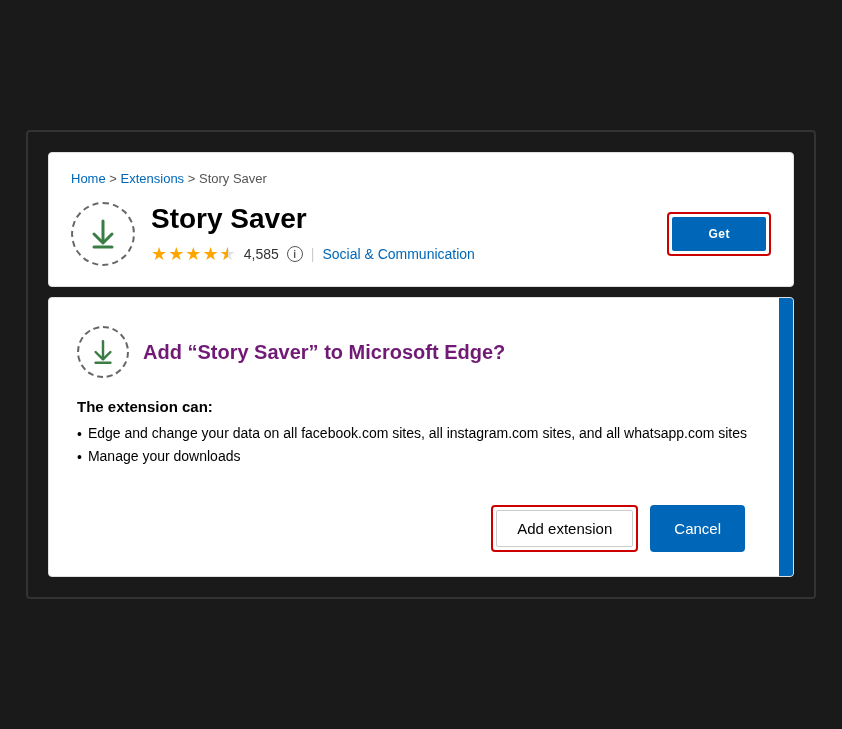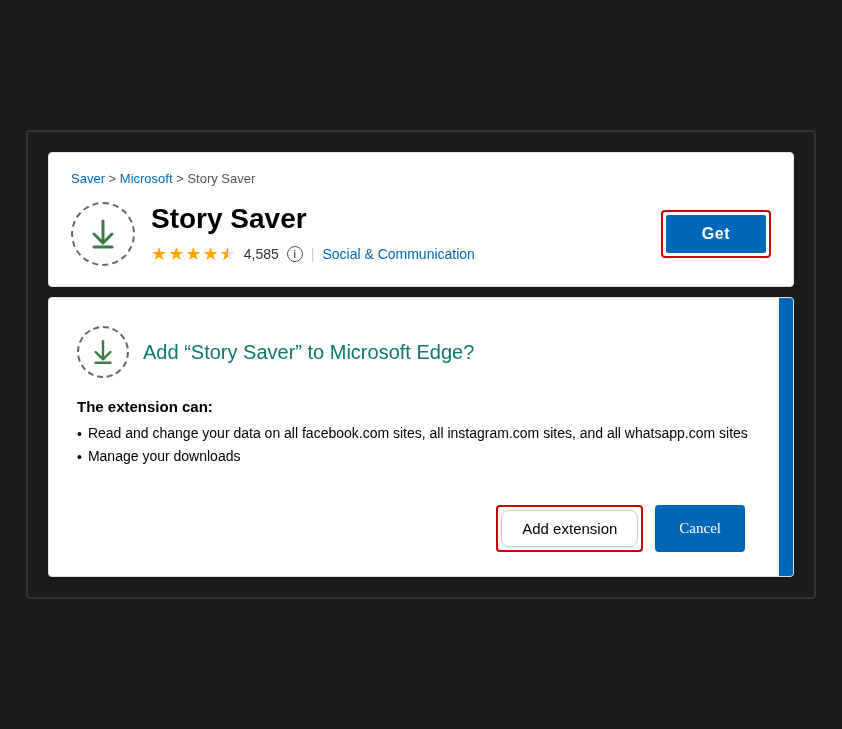--- a/index.html
+++ b/index.html
@@ -131,21 +131,21 @@
       border-radius: 4px;
       padding: 3px;
     }
 
     .get-button {
       background: #0067b8;
       color: #ffffff;
       border: none;
       border-radius: 2px;
       padding: 10px 36px;
-      font-size: 16px;
+      font-size: 12px;
       font-weight: 600;
       cursor: pointer;
       letter-spacing: 0.5px;
     }
 
     
     .bottom-panel {
       background: #ffffff;
       border: 1.5px solid #e0e0e0;
       border-radius: 4px;
@@ -176,22 +176,22 @@
       border: 2.5px dashed #666;
       border-radius: 50%;
       display: flex;
       align-items: center;
       justify-content: center;
       flex-shrink: 0;
     }
 
     .dialog-title {
       font-size: 20px;
-      font-weight: 400;
-      color: #0f766e;
+      font-weight: 700;
+      color: #701a75;
     }
 
     .dialog-body {
       padding-left: 0;
       margin-bottom: 40px;
     }
 
     .can-label {
       font-size: 15px;
       font-weight: 700;
@@ -223,50 +223,49 @@
     .add-extension-wrapper {
       border: 2.5px solid #cc0000;
       border-radius: 4px;
       padding: 3px;
     }
 
     .add-extension-button {
       background: #ffffff;
       color: #000;
       border: 1px solid #ccc;
-      border-radius: 8px;
+      border-radius: 2px;
       padding: 9px 20px;
       font-size: 15px;
       font-weight: 500;
       cursor: pointer;
     }
 
     .cancel-button {
       background: #0067b8;
       color: #ffffff;
       border: none;
       border-radius: 4px;
       padding: 9px 24px;
       font-size: 15px;
       font-weight: 500;
       cursor: pointer;
-      font-family: Liberation Serif, serif;
     }
   </style>
 </head>
 <body>
 
 <div class="outer-wrapper">
 
   <div class="top-panel">
 
     <div class="breadcrumb">
-      <a href="#">Saver</a>
+      <a href="#">Home</a>
       <span> &gt; </span>
-      <a href="#">Microsoft</a>
+      <a href="#">Extensions</a>
       <span> &gt; </span>
       <span>Story Saver</span>
     </div>
 
     <div class="extension-header">
       <div class="extension-left">
         <div class="extension-icon">
           <svg width="34" height="34" viewBox="0 0 34 34">
             <line x1="17" y1="4" x2="17" y2="24" stroke="#3a7d44" stroke-width="3" stroke-linecap="round"></line>
             <polyline points="8,17 17,26 26,17" fill="none" stroke="#3a7d44" stroke-width="3" stroke-linecap="round" stroke-linejoin="round"></polyline>
@@ -313,21 +312,21 @@
           <line x1="8" y1="30" x2="26" y2="30" stroke="#3a7d44" stroke-width="3" stroke-linecap="round"></line>
         </svg>
       </div>
       <div class="dialog-title">Add “Story Saver” to Microsoft Edge?</div>
     </div>
 
     <div class="dialog-body">
       <div class="can-label">The extension can:</div>
       <div class="permission-item">
         <span class="bullet">•</span>
-        <span>Read and change your data on all facebook.com sites, all instagram.com sites, and all whatsapp.com sites</span>
+        <span>Edge and change your data on all facebook.com sites, all instagram.com sites, and all whatsapp.com sites</span>
       </div>
       <div class="permission-item">
         <span class="bullet">•</span>
         <span>Manage your downloads</span>
       </div>
     </div>
 
     <div class="dialog-actions">
       <div class="add-extension-wrapper">
         <button class="add-extension-button">Add extension</button>

